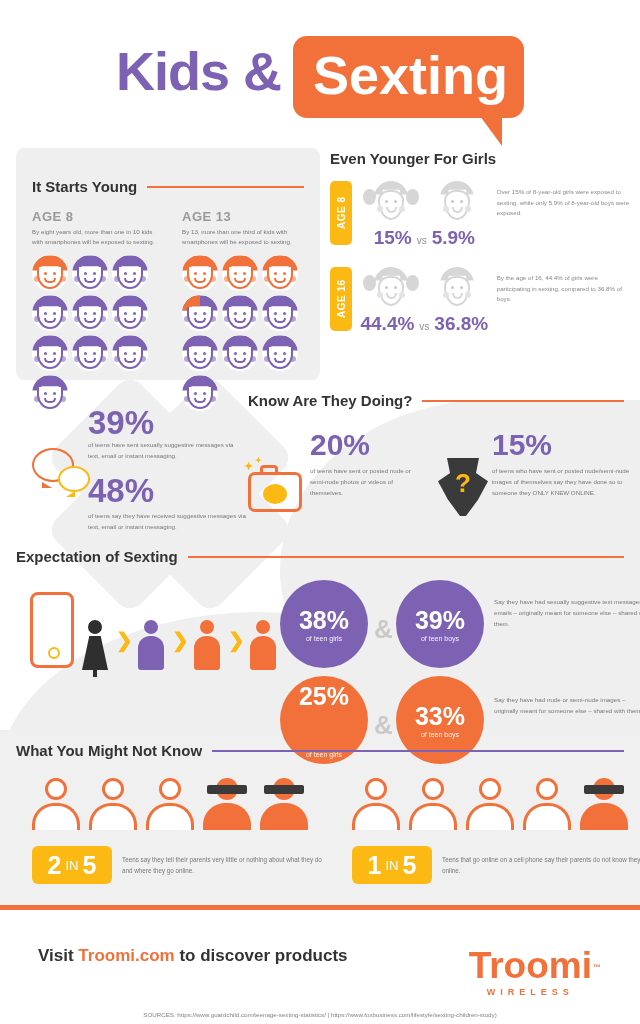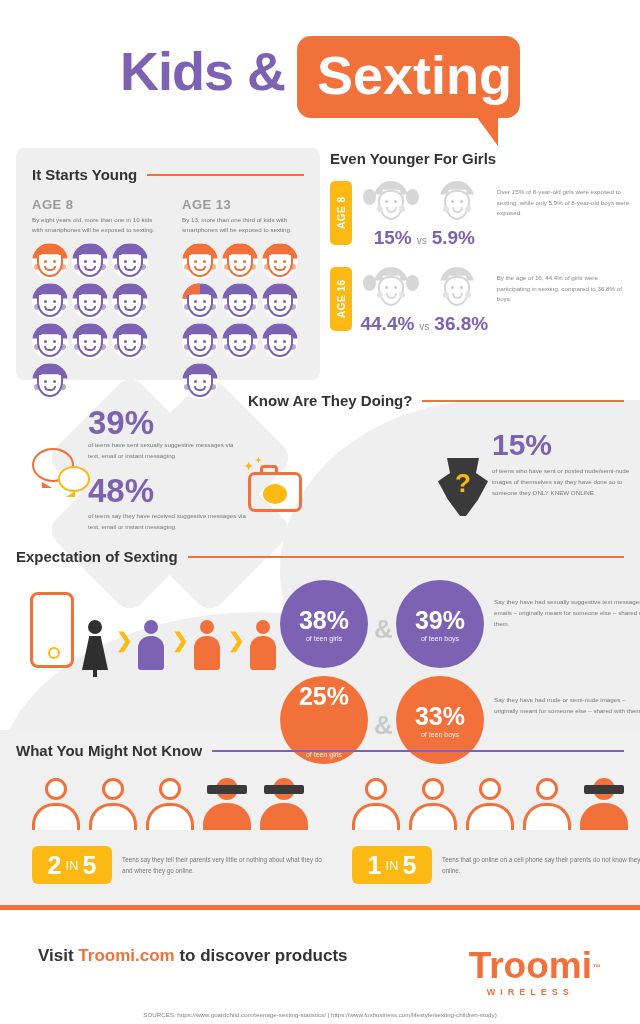--- a/index.html
+++ b/index.html
@@ -35,41 +35,41 @@
   .title-wrap{
     position:absolute; left:0; right:0; top:36px;
     display:flex; justify-content:center; align-items:flex-start;
   }
   .title-kids{
     font-size:54px; font-weight:bold; color:#7d62b3; letter-spacing:-1px;
     line-height:70px;
   }
   .bubble{
     position:relative; background:#f2703a; border-radius:14px;
-    padding:6px 8px 10px 20px; margin-left:12px;
+    padding:6px 16px 10px 20px; margin-left:12px;
   }
   .bubble-text{ font-size:54px; font-weight:bold; color:#ffffff; line-height:66px; }
   .bubble-tail{
     position:absolute; right:22px; bottom:-28px;
     width:0; height:0;
     border-left:10px solid transparent;
     border-right:22px solid #f2703a;
     border-bottom:30px solid transparent;
   }
 
   
   .sec-head{ display:flex; align-items:center; gap:10px; }
   .sec-head .txt{ font-size:15px; font-weight:bold; color:#333; white-space:nowrap; }
   .rule{ flex:1; height:2px; background:#f2703a; }
   .rule.purple{ background:#7d62b3; }
 
   
   .card-young{
     position:absolute; left:16px; top:148px; width:304px; height:232px;
-    background:#efefef; border-radius:8px; z-index:2; padding:18px 16px;
+    background:#efefef; border-radius:8px; z-index:2; padding:30px 16px;
   }
   .age-cols{ display:flex; gap:26px; margin-top:14px; }
   .age-col{ width:124px; }
   .age-label{ font-size:13px; color:#999; font-weight:bold; letter-spacing:.5px; }
   .age-desc{ font-size:6.2px; color:#777; line-height:1.65; margin-top:3px; }
   .face-grid{ display:flex; flex-wrap:wrap; gap:4px; margin-top:8px; width:124px; }
 
   .face{ position:relative; width:36px; height:36px; }
   .face .head{
     position:absolute; inset:0; border-radius:50%;
@@ -611,20 +611,24 @@
     </div>
 
     <div class="stat-block" style="left:244px; top:36px; width:170px;">
       <div class="cam-icon">
         <div class="spark" style="left:0; top:0;">✦</div>
         <div class="spark" style="left:11px; top:-4px; font-size:8px;">✦</div>
         <div class="cam-top"></div>
         <div class="cam-body"></div>
         <div class="cam-lens"></div>
       </div>
+      <div style="margin-left:66px;">
+        <div class="pct small">20%</div>
+        <div class="stat-desc" style="width:108px; margin-top:4px;">of teens have sent or posted nude or semi-nude photos or videos of themselves.</div>
+      </div>
     </div>
 
     <div class="stat-block" style="left:432px; top:36px; width:200px;">
       <div class="q-icon">
         <div class="q-shape"></div>
         <div class="q-mark">?</div>
       </div>
       <div style="margin-left:60px;">
         <div class="pct small">15%</div>
         <div class="stat-desc" style="width:142px; margin-top:4px;">of teens who have sent or posted nude/semi-nude images of themselves say they have done so to someone they ONLY KNEW ONLINE.</div>

